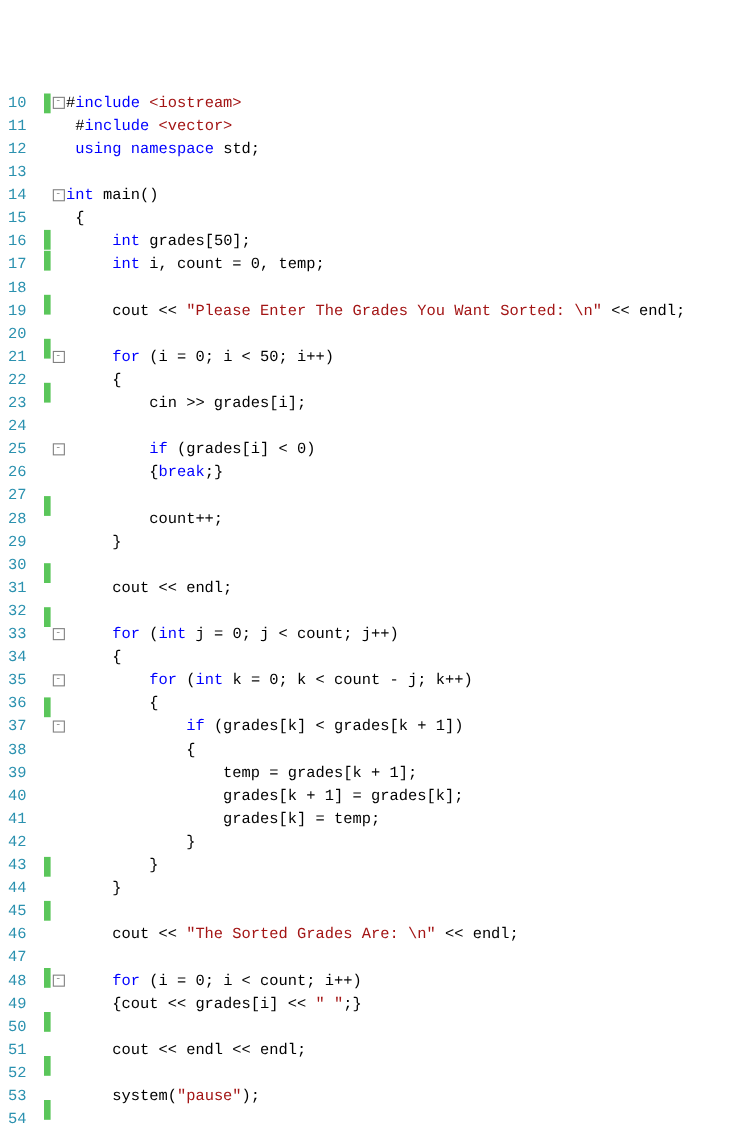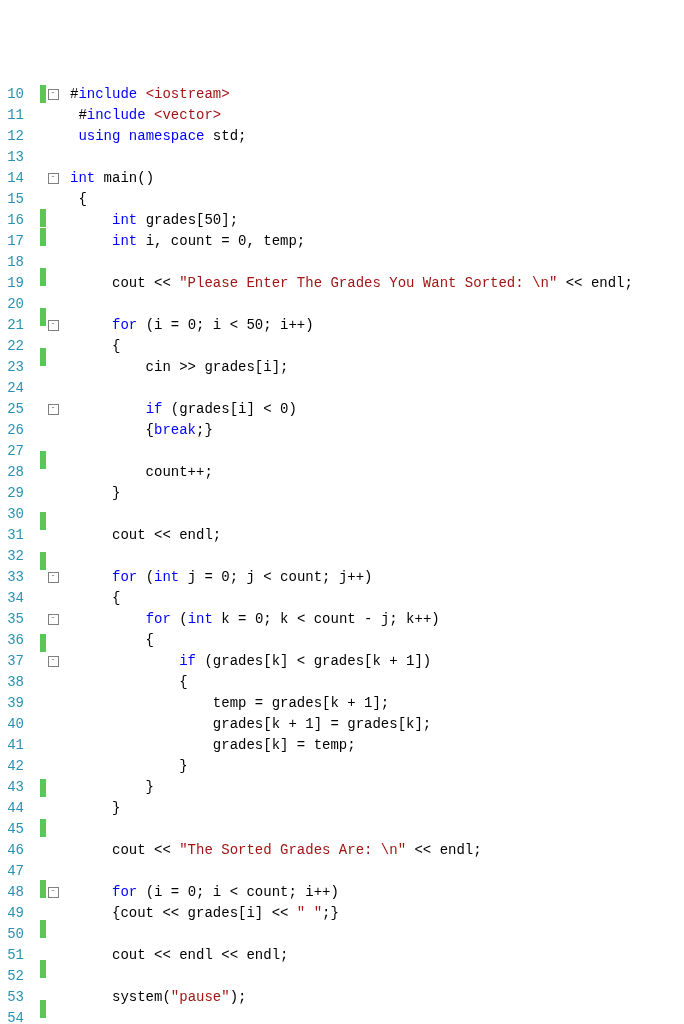--- a/index.html
+++ b/index.html
@@ -40,21 +40,21 @@
     display: inline-block;
     width: 9px;
     height: 9px;
     border: 1px solid #808080;
     font-size: 9px;
     line-height: 7px;
     text-align: center;
     vertical-align: middle;
   }
   .code {
-    padding-left: 10px;
+    padding-left: 0;
   }
   .kw { color: #0000ff; }
   .str { color: #a31515; }
   .inc { color: #a31515; }
   .txt { color: #000000; }
 </style>
 </head>
 <body>
 
 

